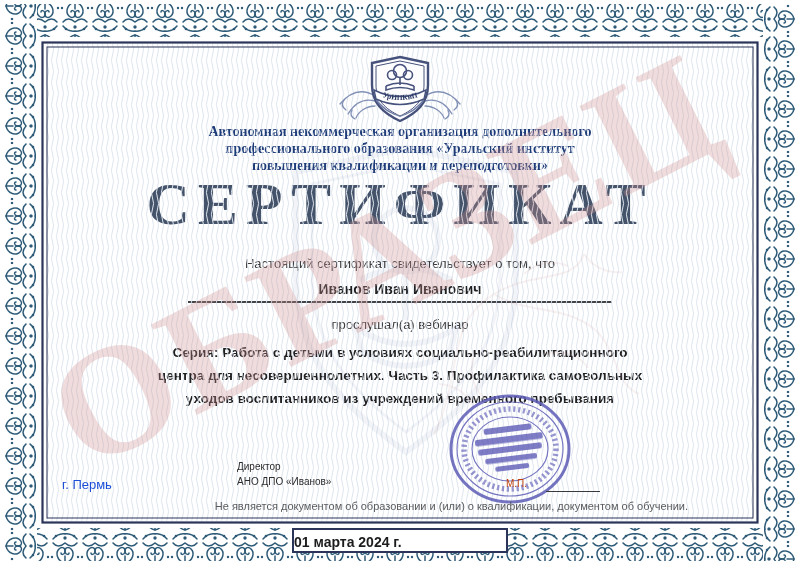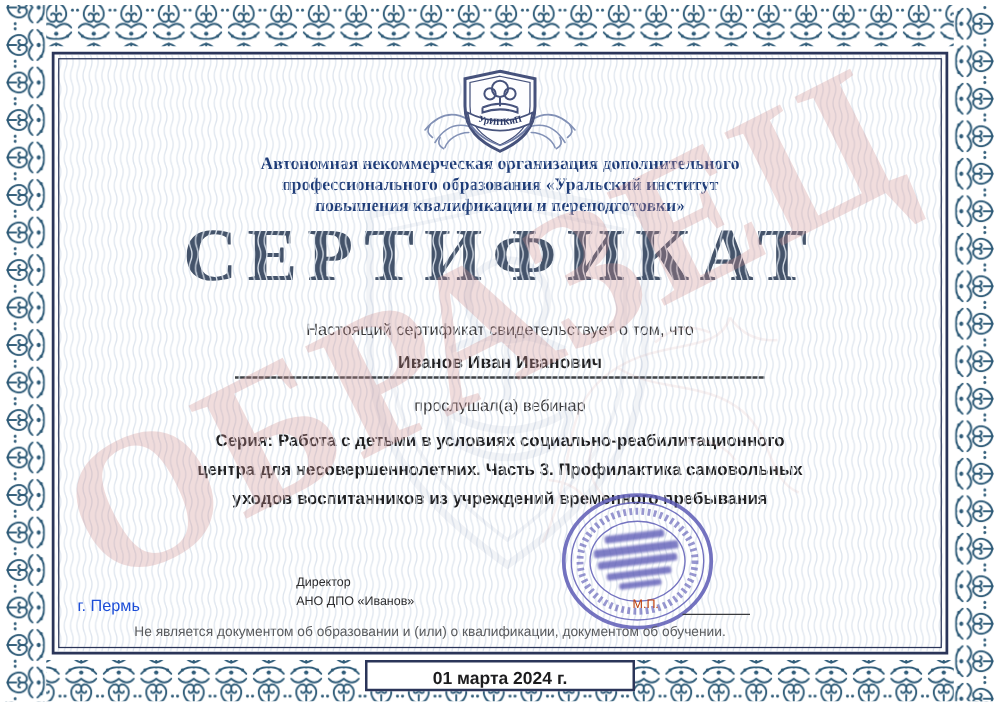--- a/index.html
+++ b/index.html
@@ -36,24 +36,24 @@
   .action{position:absolute; left:0; top:317px; width:800px; text-align:center; font-size:13px; color:#3a3a3c;}
   .course{
     position:absolute; left:0; top:341px; width:800px; text-align:center;
     font-size:13.5px; font-weight:bold; line-height:23px; color:#202022;
   }
   .stamp{position:absolute; left:446px; top:392px; z-index:4;}
   .city{position:absolute; left:62px; top:477px; font-size:13px; color:#1d4ed8; z-index:5;}
   .director{position:absolute; left:237px; top:459px; font-size:10px; line-height:15px; color:#2c2c2e; z-index:5;}
   .mp{position:absolute; left:506px; top:478px; font-size:10px; color:#c2410c; z-index:5;}
   .sigline{position:absolute; left:546px; top:491px; width:54px; border-top:1.5px solid #3a3a3c; z-index:5;}
-  .disclaimer{position:absolute; left:0; top:500px; width:688px; text-align:center; font-size:11px; color:#595b5e; z-index:5;}
+  .disclaimer{position:absolute; left:0; top:500px; width:688px; text-align:right; font-size:11px; color:#595b5e; z-index:5;}
   .datebox{
     position:absolute; left:292px; top:528px; width:216px; height:25px; line-height:25px;
-    background:#ffffff; border:2px solid #2b3559; text-align:center;
+    background:#ffffff; border:2px solid #2b3559; 
     font-size:14px; font-weight:bold; color:#1c1c1e; z-index:6; box-sizing:border-box;
   }
   .logo{position:absolute; left:330px; top:54px; z-index:3;}
 </style>
 </head>
 <body>
 
 <div class="cert">
 
   <svg class="deco" width="800" height="565" aria-hidden="true">

